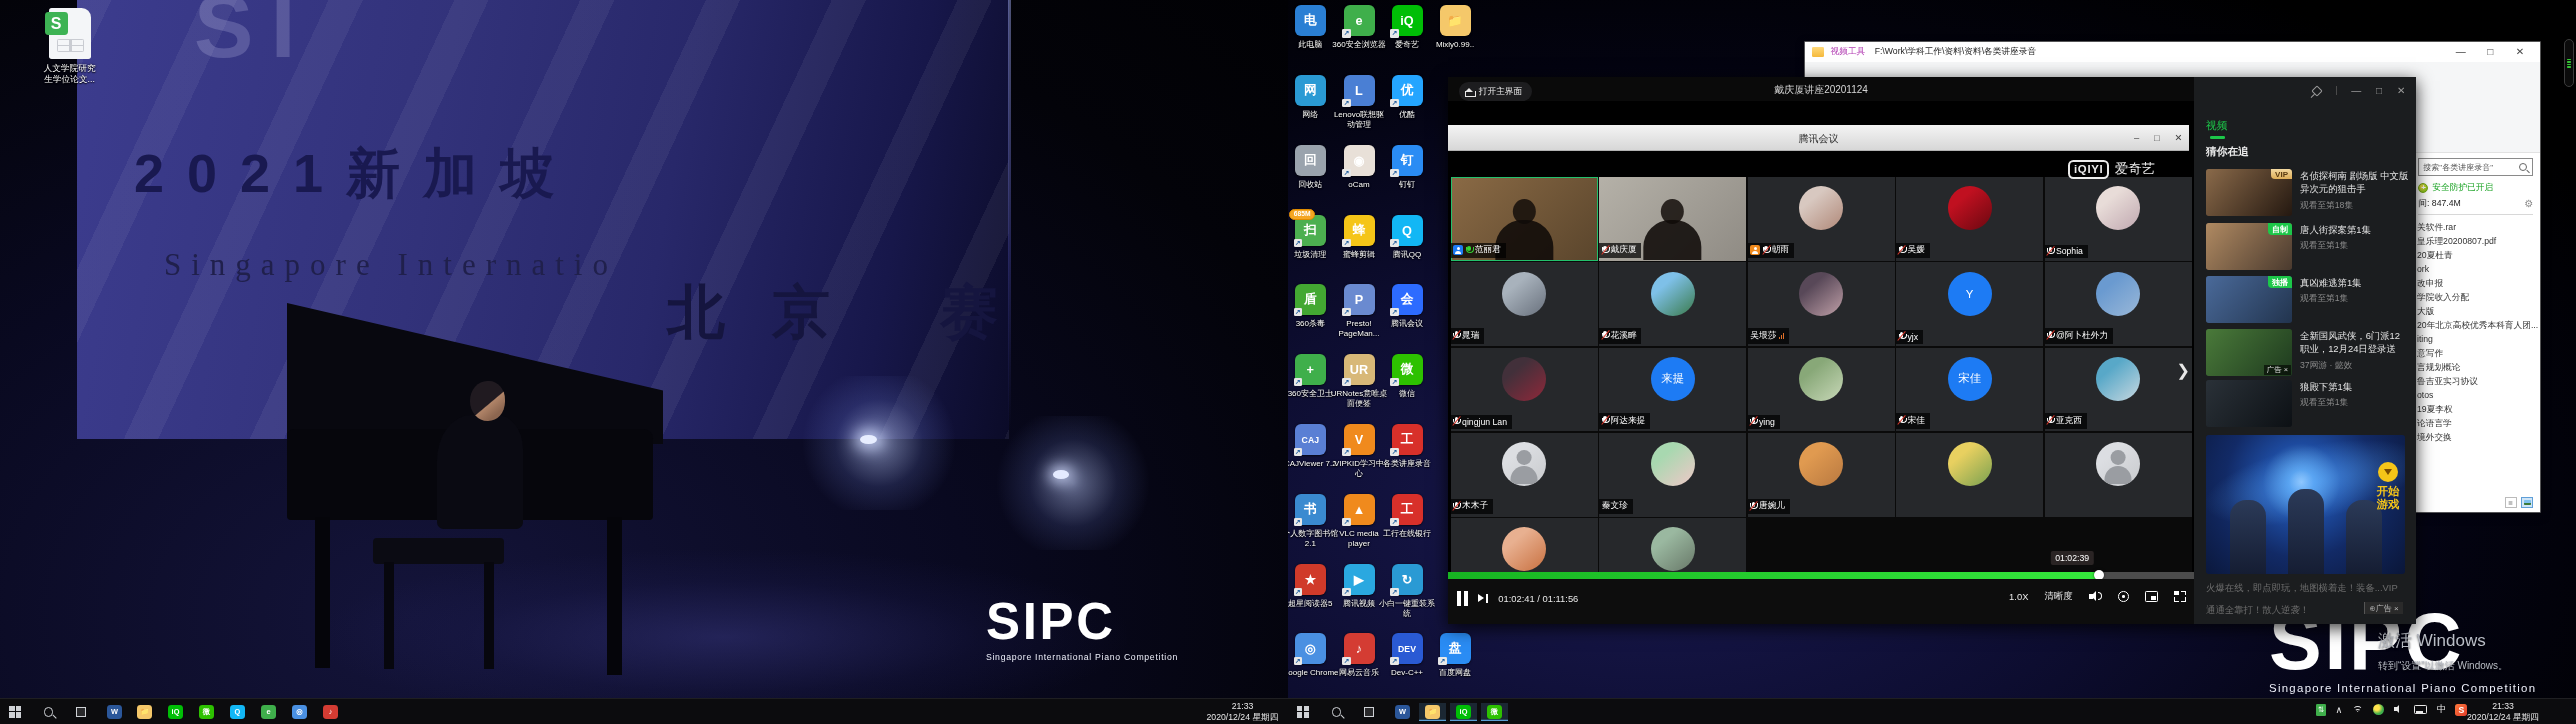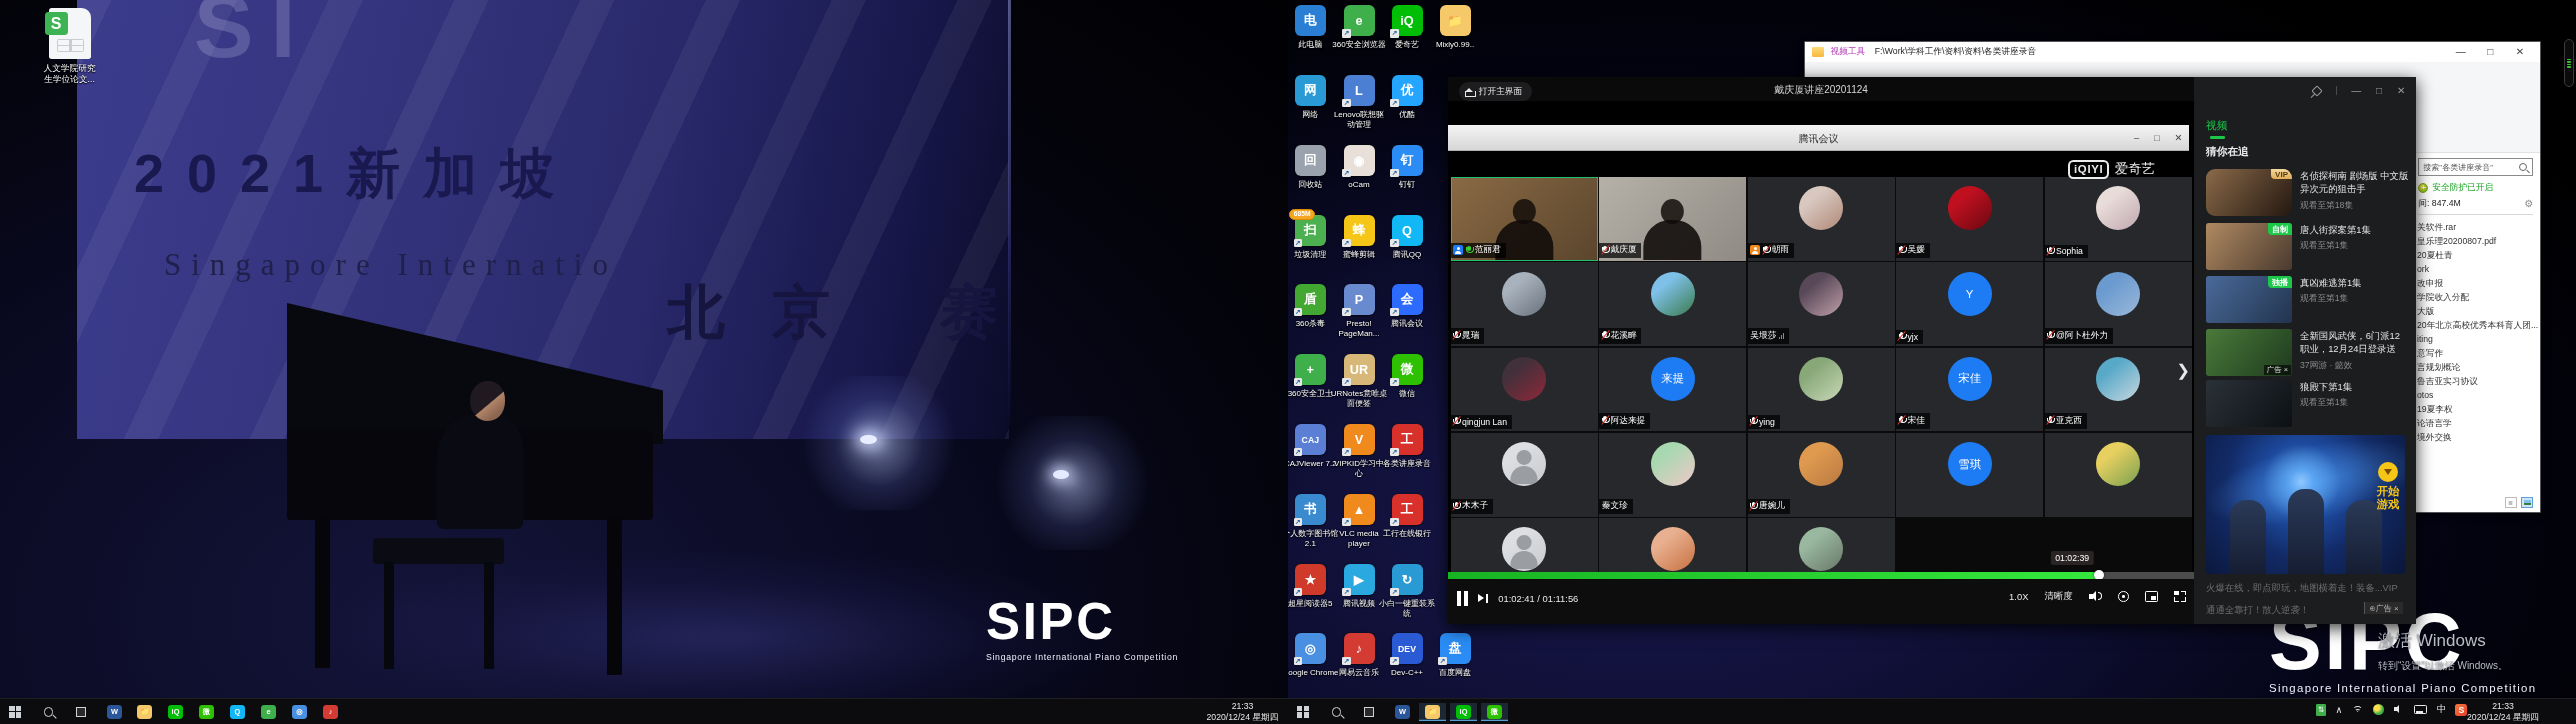--- a/index.html
+++ b/index.html
@@ -633,23 +633,20 @@
             <div class="cell">
               <div class="avatar " style="background: linear-gradient(140deg, rgb(224, 154, 80) 30%, rgb(184, 120, 64));"></div>
               <div class="chip">
                 <div class="micico muted">
                   <i></i>
                 </div>
                 <span>唐婉儿</span>
               </div>
             </div>
             <div class="cell">
-              <div class="avatar initials" style="background: linear-gradient(140deg, rgb(29, 123, 244) 30%, rgb(29, 123, 244));">雪琪</div>
-            </div>
-            <div class="cell">
               <div class="avatar " style="background: linear-gradient(140deg, rgb(232, 208, 96) 30%, rgb(120, 160, 80));"></div>
             </div>
             <div class="cell">
               <div class="avatar default" style="background: linear-gradient(140deg, rgb(220, 222, 226) 30%, rgb(200, 202, 205));"></div>
             </div>
             <div class="cell">
               <div class="avatar " style="background: linear-gradient(140deg, rgb(232, 176, 144) 30%, rgb(200, 112, 64));"></div>
             </div>
             <div class="cell">
               <div class="avatar " style="background: linear-gradient(140deg, rgb(154, 184, 160) 30%, rgb(104, 120, 104));"></div>
@@ -698,21 +695,21 @@
           <span class="vdiv"></span>
           <span>—</span>
           <span>□</span>
           <span>✕</span>
         </div>
         <div id="iq-tab">视频</div>
         <div id="iq-tabline"></div>
         <div id="iq-section">猜你在追</div>
         <div id="sb-items">
             <div class="sb-item" style="top: 92px;">
-              <div class="sb-thumb" style="background: linear-gradient(130deg, rgb(138, 106, 74), rgb(36, 24, 16)); border-radius: 9px;">
+              <div class="sb-thumb" style="background: linear-gradient(130deg, rgb(138, 106, 74), rgb(36, 24, 16));">
                 <div class="sb-badge vip">VIP</div>
               </div>
               <div class="sb-title">名侦探柯南 剧场版 中文版 异次元的狙击手</div>
               <div class="sb-sub" style="top: 31px;">观看至第18集</div>
             </div>
             <div class="sb-item" style="top: 146px;">
               <div class="sb-thumb" style="background: linear-gradient(130deg, rgb(176, 138, 98), rgb(74, 58, 46));">
                 <div class="sb-badge green">自制</div>
               </div>
               <div class="sb-title">唐人街探案第1集</div>

